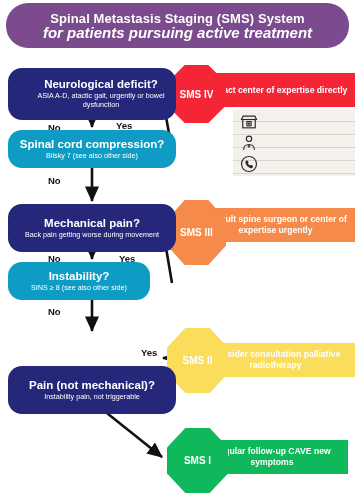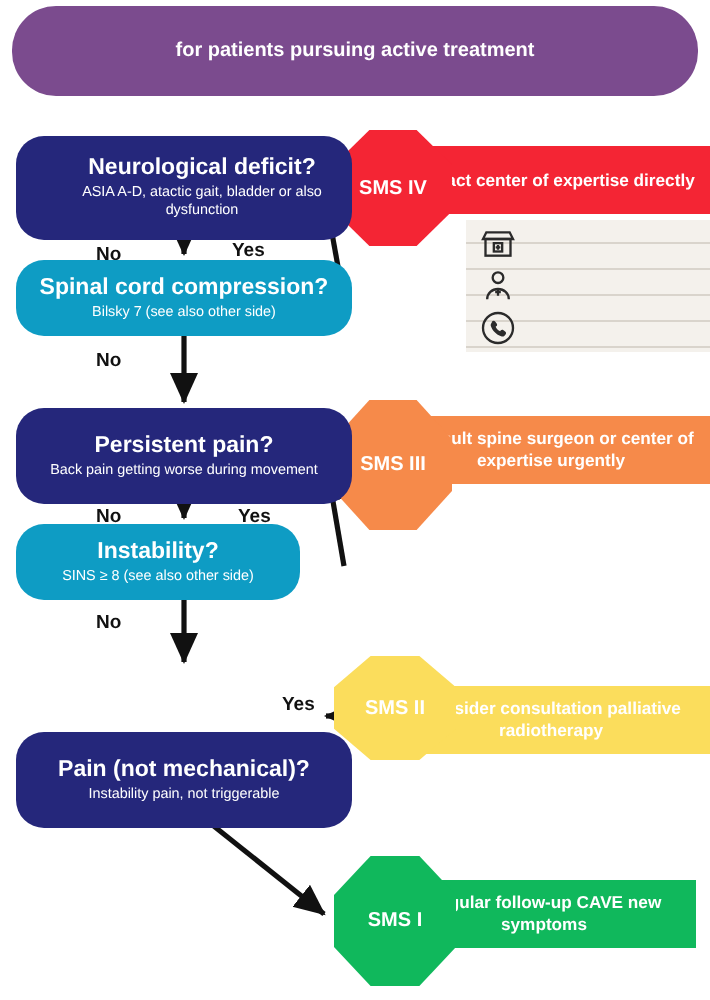--- a/index.html
+++ b/index.html
@@ -6,21 +6,21 @@
   body{width:355px;height:500px;position:relative;overflow:hidden;
        font-family:"Liberation Sans",sans-serif;}
   #stage{position:absolute;left:0;top:0;width:355px;height:500px;}
 
   
   .header{position:absolute;left:6px;top:3px;width:343px;height:45px;
           background:#7B4B8E;border-radius:22px;
           display:flex;flex-direction:column;align-items:center;
           justify-content:center;color:#fff;text-align:center;}
   .header .h1{font-size:13px;font-weight:bold;letter-spacing:.1px;line-height:15px;}
-  .header .h2{font-size:10px;font-weight:bold;line-height:14px;}
+  .header .h2{font-size:15px;font-weight:bold;font-style:italic;line-height:14px;}
 
   
   .qbox{position:absolute;border-radius:14px;color:#fff;text-align:center;
         display:flex;flex-direction:column;align-items:center;justify-content:center;
         box-sizing:border-box;padding:2px 6px;}
   .qbox .t{font-size:11.5px;font-weight:bold;line-height:13px;}
   .qbox .s{font-size:7.2px;line-height:8.6px;margin-top:1px;font-weight:normal;}
   .navy{background:#25277B;}
   .cyan{background:#0E9CC4;}
 
@@ -39,41 +39,42 @@
   #b-ii{left:196px;top:343px;width:159px;height:34px;background:#FBDD5C;}
   #b-i{left:196px;top:440px;width:152px;height:34px;background:#10B85C;}
 
   
   .octa{position:absolute;
         clip-path:polygon(30% 0%,70% 0%,100% 30%,100% 70%,70% 100%,30% 100%,0% 70%,0% 30%);
         display:flex;align-items:center;justify-content:center;
         color:#fff;font-size:10px;font-weight:bold;}
   #o-iv{left:167px;top:65px;width:59px;height:58px;background:#F42534;}
   #o-iii{left:167px;top:200px;width:59px;height:65px;background:#F68A4A;justify-content:center;}
-  #o-ii{left:167px;top:328px;width:61px;height:52px;background:#FBDD5C;}
+  #o-ii{left:167px;top:328px;width:61px;height:65px;background:#FBDD5C;}
   #o-i{left:167px;top:428px;width:61px;height:65px;background:#10B85C;}
 
   
   .notepad{position:absolute;left:233px;top:110px;width:122px;height:66px;
            background:#F4F1EC;}
   .notepad .rule{position:absolute;left:0;width:122px;height:1px;background:#D9D4CC;}
   .notepad .ico{position:absolute;left:6px;width:20px;height:20px;}
 
   
   .lab{position:absolute;font-size:9.5px;font-weight:bold;color:#111;}
 
   svg.wires{position:absolute;left:0;top:0;width:355px;height:500px;
             pointer-events:none;}
 </style>
 </head>
 <body>
 
 <div id="stage">
 
   <div class="header">
+    <div class="h1">Spinal Metastasis Staging (SMS) System</div>
     <div class="h2">for patients pursuing active treatment</div>
   </div>
 
   <svg class="wires" viewBox="0 0 355 500">
     <defs>
       <marker id="ah" markerWidth="7" markerHeight="7" refX="5.6" refY="3" orient="auto" markerUnits="strokeWidth">
         <path d="M0,0.3 L6,3 L0,5.7 z" fill="#111"></path>
       </marker>
     </defs>
 
@@ -162,30 +163,30 @@
     <div class="ico" style="top:44px;">
       <svg viewBox="0 0 24 24" width="20" height="20" fill="none" stroke="#2b2b2b" stroke-width="1.4">
         <circle cx="12" cy="12" r="9"></circle>
         <path d="M8.4 8.1c.6-.6 1.5-.6 2 .1l.9 1.2c.3.5.2 1.1-.2 1.4l-.5.4c.5 1.2 1.5 2.2 2.7 2.7l.4-.5c.4-.4 1-.5 1.4-.2l1.2.9c.7.5.7 1.4.1 2l-.5.5c-.5.5-1.3.7-2 .4-2.9-1-5.2-3.3-6.2-6.2-.2-.7 0-1.5.5-2l.2-.7z" fill="#2b2b2b" stroke="none"></path>
       </svg>
     </div>
   </div>
 
   <div class="qbox navy" id="q-neuro">
     <div class="t">Neurological deficit?</div>
-    <div class="s">ASIA A-D, atactic gait, bladder or also dysfunction</div>
+    <div class="s">ASIA A-D, atactic gait, urgently or bowel dysfunction</div>
   </div>
 
   <div class="qbox cyan" id="q-scc">
     <div class="t">Spinal cord compression?</div>
     <div class="s">Bilsky 7 (see also other side)</div>
   </div>
 
   <div class="qbox navy" id="q-mech">
-    <div class="t">Persistent pain?</div>
+    <div class="t">Mechanical pain?</div>
     <div class="s">Back pain getting worse during movement</div>
   </div>
 
   <div class="qbox cyan" id="q-inst">
     <div class="t">Instability?</div>
     <div class="s">SINS ≥ 8 (see also other side)</div>
   </div>
 
   <div class="qbox navy" id="q-pain">
     <div class="t">Pain (not mechanical)?</div>

